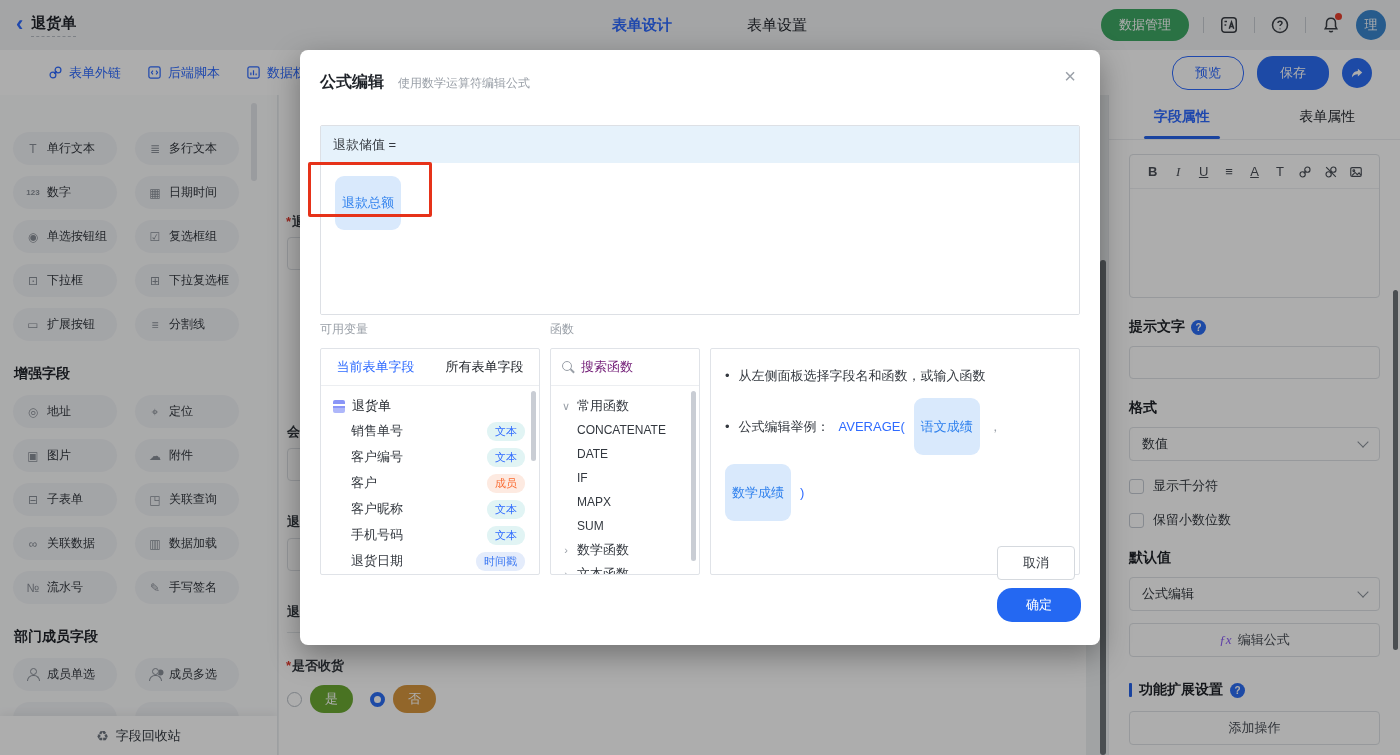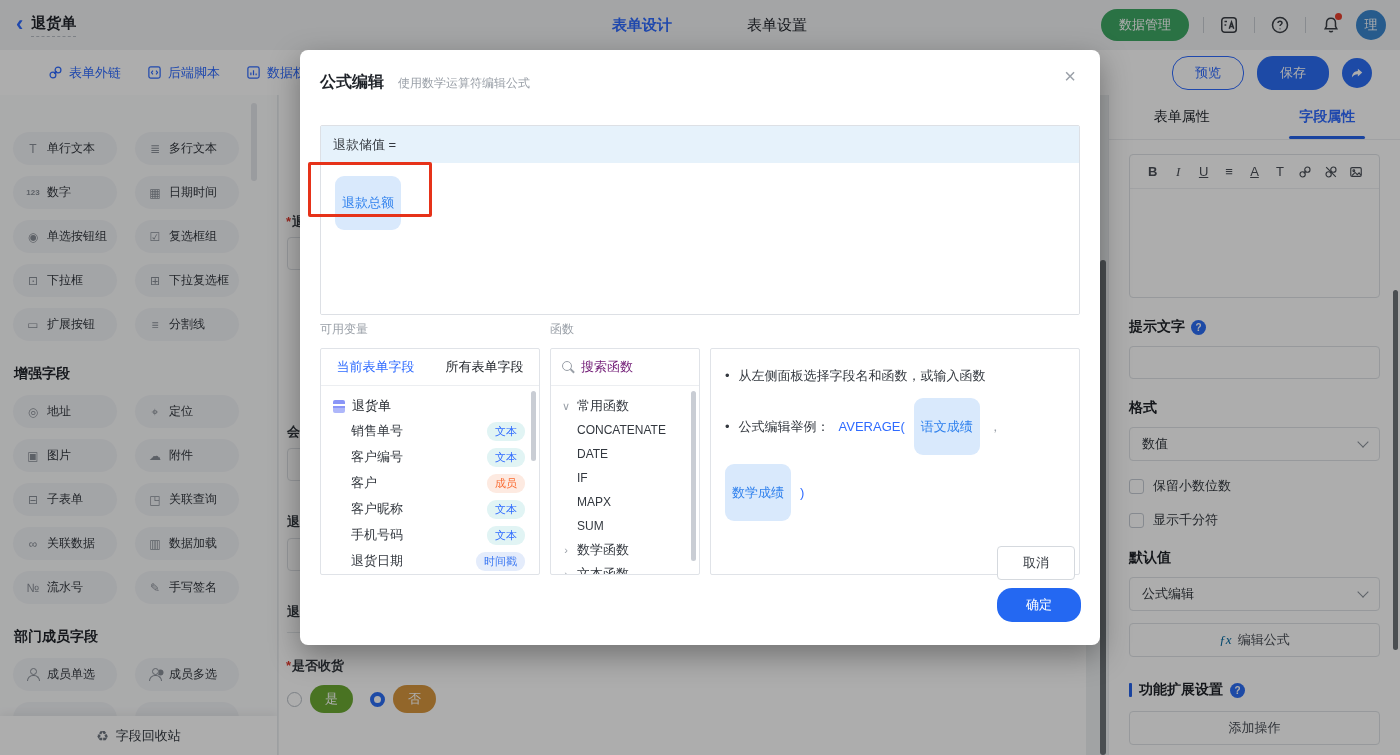--- a/index.html
+++ b/index.html
@@ -76,21 +76,21 @@
   .ed-btn.u { text-decoration:underline; } .ed-btn.a { text-decoration:underline; }
   .ed-btn svg { display:block; }
   .pn-label { font-size:14px; font-weight:700; color:#1f2329; display:flex; align-items:center; gap:6px; margin-top:20px; }
   .help-q { width:15px; height:15px; border-radius:50%; background:#2c6ef5; color:#fff; font-size:10px; font-weight:700; display:flex; align-items:center; justify-content:center; cursor:pointer; }
   .pn-input { height:33px; border:1px solid #dfe2e6; border-radius:4px; margin-top:10px; width:100%; }
   .pn-select { height:34px; border:1px solid #dfe2e6; border-radius:4px; margin-top:10px; display:flex; align-items:center; justify-content:space-between; padding:0 12px; font-size:13px; color:#33383f; cursor:pointer; }
   .chev { width:8px; height:8px; border-right:1.6px solid #8a9099; border-bottom:1.6px solid #8a9099; transform:rotate(45deg); margin-top:-4px; }
   .cb-row { display:flex; align-items:center; gap:9px; font-size:13px; color:#33383f; margin-top:16px; cursor:pointer; }
   .cb { width:15px; height:15px; border:1.5px solid #c6ccd4; border-radius:3px; background:#fff; flex:none; }
   .pn-btn { height:34px; border:1px solid #dfe2e6; border-radius:4px; margin-top:12px; display:flex; align-items:center; justify-content:center; gap:6px; font-size:13px; color:#4a4f57; background:#fff; width:100%; cursor:pointer; }
-  .fx { font-family:"Liberation Serif",serif; font-style:italic; color:#0369a1; }
+  .fx { font-family:"Liberation Serif",serif; font-style:italic; color:#8b5cf6; }
   .sec-head { display:flex; align-items:center; gap:7px; margin-top:24px; font-size:14px; font-weight:700; }
   .sec-bar { width:3px; height:14px; background:#2563eb; border-radius:1px; }
   .scroll-dark { position:absolute; background:#6d7378; border-radius:3px; }
 
   
   .overlay { position:absolute; inset:0; background:rgba(0,0,0,.32); z-index:5; }
   .modal { position:absolute; left:300px; top:50px; width:800px; height:595px; background:#fff; border-radius:8px; box-shadow:0 10px 30px rgba(0,0,0,.35); z-index:6; }
   .md-head { display:flex; align-items:baseline; gap:14px; padding:22px 20px 0 20px; }
   .md-title { font-size:16px; font-weight:700; }
   .md-sub { font-size:12px; color:#9aa0a8; }
@@ -341,22 +341,22 @@
         <span class="radio sel"></span>
         <span class="opt-pill" style="background:#d8973f">否</span>
       </span>
     </div>
   </main>
   <div class="canvas-gutter"></div>
   <span class="scroll-dark" style="left:1100px; top:260px; width:6px; height:495px;"></span>
 
   <aside class="panel">
     <div class="pn-tabs">
+      <span class="pn-tab active">字段属性</span>
       <span class="pn-tab">表单属性</span>
-      <span class="pn-tab active">字段属性</span>
     </div>
     <div class="pn-body">
       <div class="editor">
         <div class="ed-toolbar">
           <span class="ed-btn b">B</span>
           <span class="ed-btn i">I</span>
           <span class="ed-btn u">U</span>
           <span class="ed-btn">≡</span>
           <span class="ed-btn a">A</span>
           <span class="ed-btn">T</span>
@@ -394,25 +394,25 @@
       <div class="pn-label">
           <span>格式</span>
         </div>
       <div class="pn-select">
         <span>数值</span>
         <span class="chev"></span>
       </div>
 
       <div class="cb-row">
         <span class="cb"></span>
-        <span>保留小数位数</span>
+        <span>显示千分符</span>
       </div>
       <div class="cb-row">
         <span class="cb"></span>
-        <span>显示千分符</span>
+        <span>保留小数位数</span>
       </div>
 
       <div class="pn-label">
           <span>默认值</span>
         </div>
       <div class="pn-select">
         <span>公式编辑</span>
         <span class="chev"></span>
       </div>
       <button class="pn-btn">

